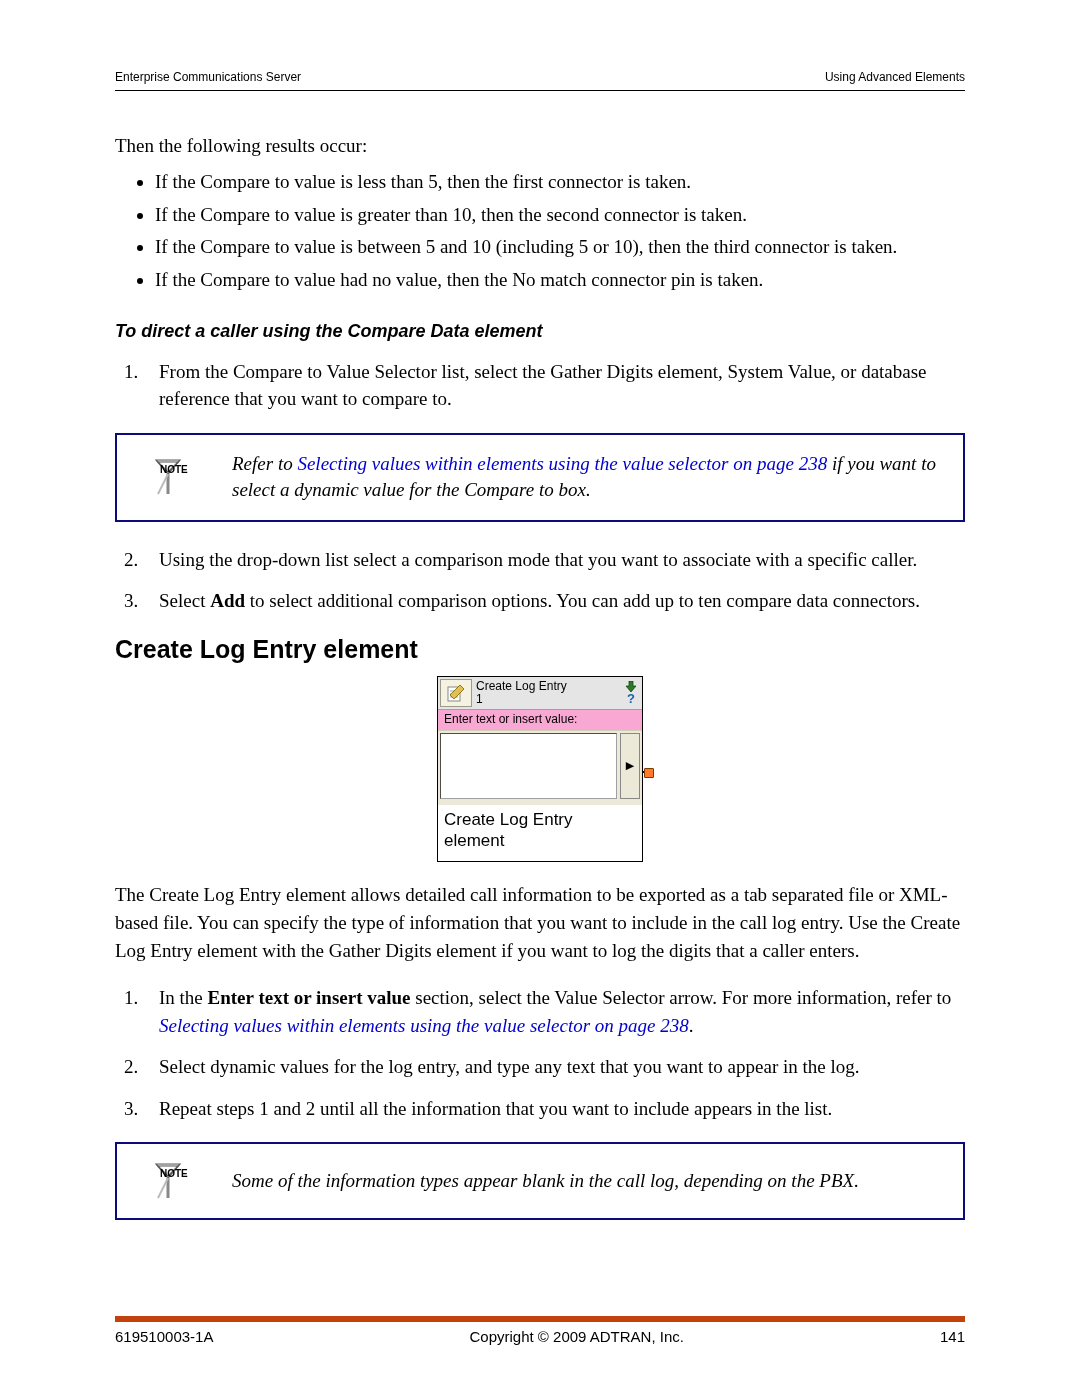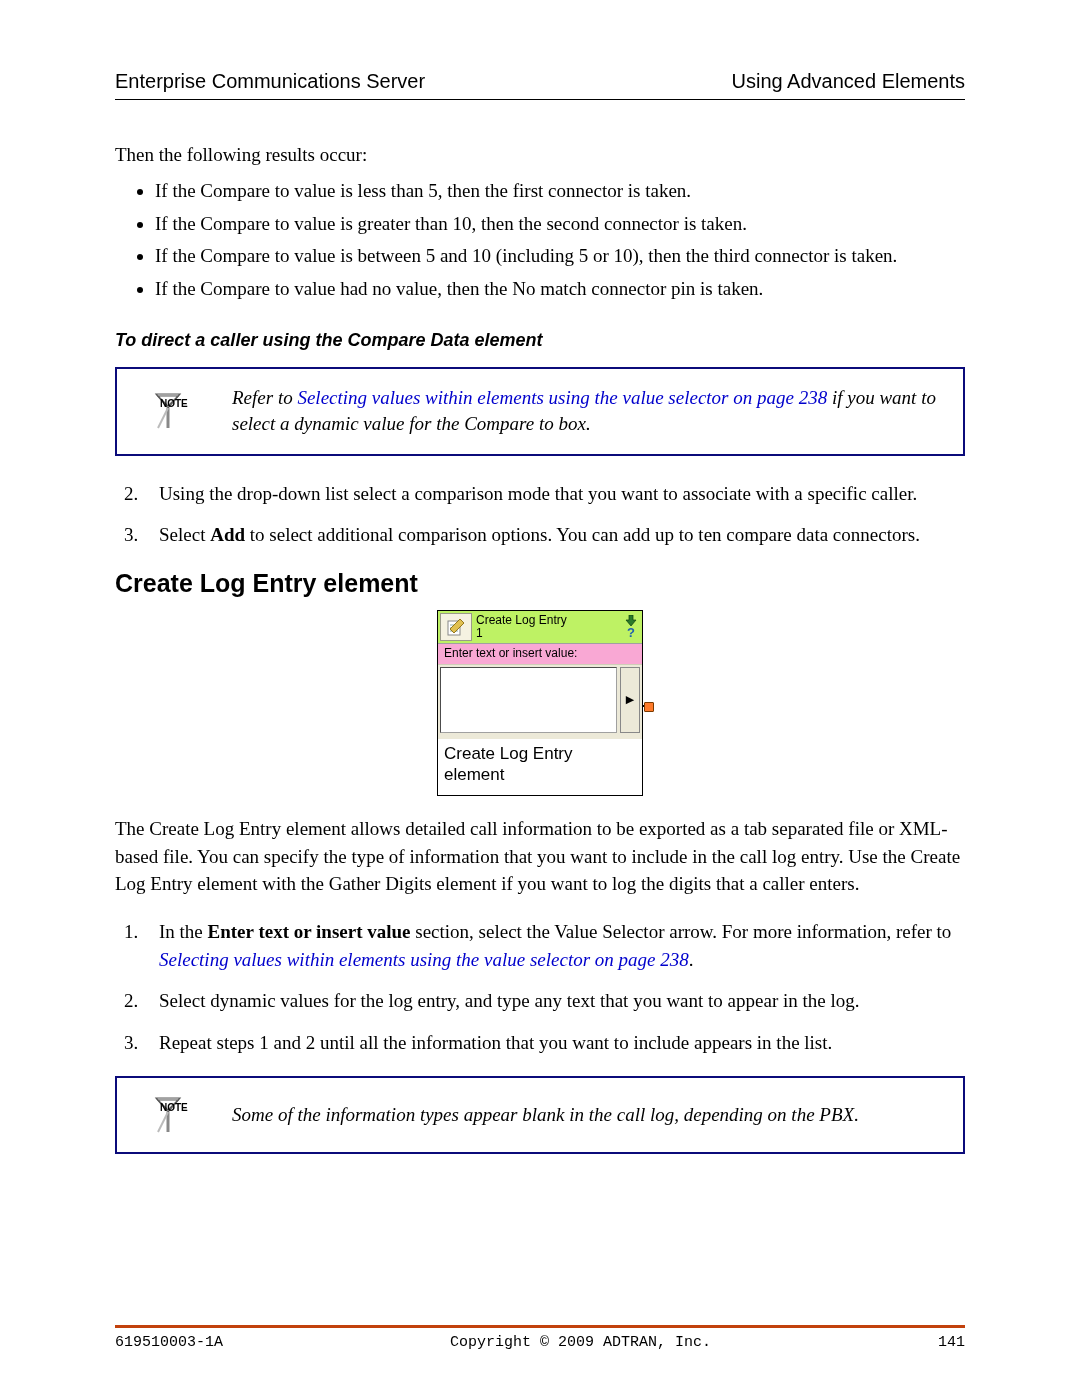--- a/index.html
+++ b/index.html
@@ -14,21 +14,21 @@
     width: 1080px;
     min-height: 1397px;
     padding: 70px 115px 40px 115px;
     box-sizing: border-box;
     position: relative;
   }
   .header {
     display: flex;
     justify-content: space-between;
     font-family: Arial, Helvetica, sans-serif;
-    font-size: 20px;
+    font-size: 12px;
     color: #000;
     padding-bottom: 6px;
     border-bottom: 1px solid #000;
     margin-bottom: 44px;
   }
   .intro {
     margin-bottom: 12px;
   }
   ul.bullets {
     margin: 0 0 28px 0;
@@ -98,21 +98,21 @@
   .figure {
     width: 204px;
     border: 1px solid #000;
     font-family: Arial, Helvetica, sans-serif;
     font-size: 15px;
     position: relative;
   }
   .fig-titlebar {
     display: flex;
     align-items: center;
-    background: #bef264;
+    background: #e5e5e5;
     border-bottom: 1px solid #a0a0a0;
     padding: 2px;
     gap: 4px;
   }
   .fig-icon {
     width: 30px;
     height: 26px;
     background: #f5f2e1;
     border: 1px solid #9a9a88;
     display: flex;
@@ -197,27 +197,27 @@
     line-height: 1.25;
     background: #fff;
   }
   .body-para {
     line-height: 1.45;
     margin-bottom: 20px;
   }
   .bold { font-weight: bold; }
   .footer {
     position: absolute;
-    bottom: 46px;
+    bottom: 52px;
     left: 115px;
     right: 115px;
-    border-top: 3px solid #c2410c;
+    border-top: 6px solid #c2410c;
     display: flex;
     justify-content: space-between;
-    font-family: Liberation Mono, monospace;
+    font-family: Liberation Sans, sans-serif;
     font-size: 15px;
     padding-top: 6px;
   }
 </style>
 </head>
 <body>
 
 <div class="page">
 
   <div class="header">
@@ -229,20 +229,23 @@
 
   <ul class="bullets">
     <li>If the Compare to value is less than 5, then the first connector is taken.</li>
     <li>If the Compare to value is greater than 10, then the second connector is taken.</li>
     <li>If the Compare to value is between 5 and 10 (including 5 or 10), then the third connector is taken.</li>
     <li>If the Compare to value had no value, then the No match connector pin is taken.</li>
   </ul>
 
   <div class="subheading">To direct a caller using the Compare Data element</div>
 
+  <ol class="steps">
+    <li>From the Compare to Value Selector list, select the Gather Digits element, System Value, or database reference that you want to compare to.</li>
+  </ol>
 
   <div class="note-box">
     <div class="note-icon">
       <svg viewBox="0 0 42 42">
         <g stroke="#5a5a5a" stroke-width="1.2" fill="none">
           <polygon points="8,4 32,4 20,18" fill="#e8e8e8"></polygon>
           <polygon points="10,6 30,6 20,16" fill="#ffffff"></polygon>
         </g>
         <text x="12" y="17" font-family="Arial" font-size="10" font-weight="bold" fill="#000">NOTE</text>
         <path d="M20 18 L20 38" stroke="#888" stroke-width="3"></path>

